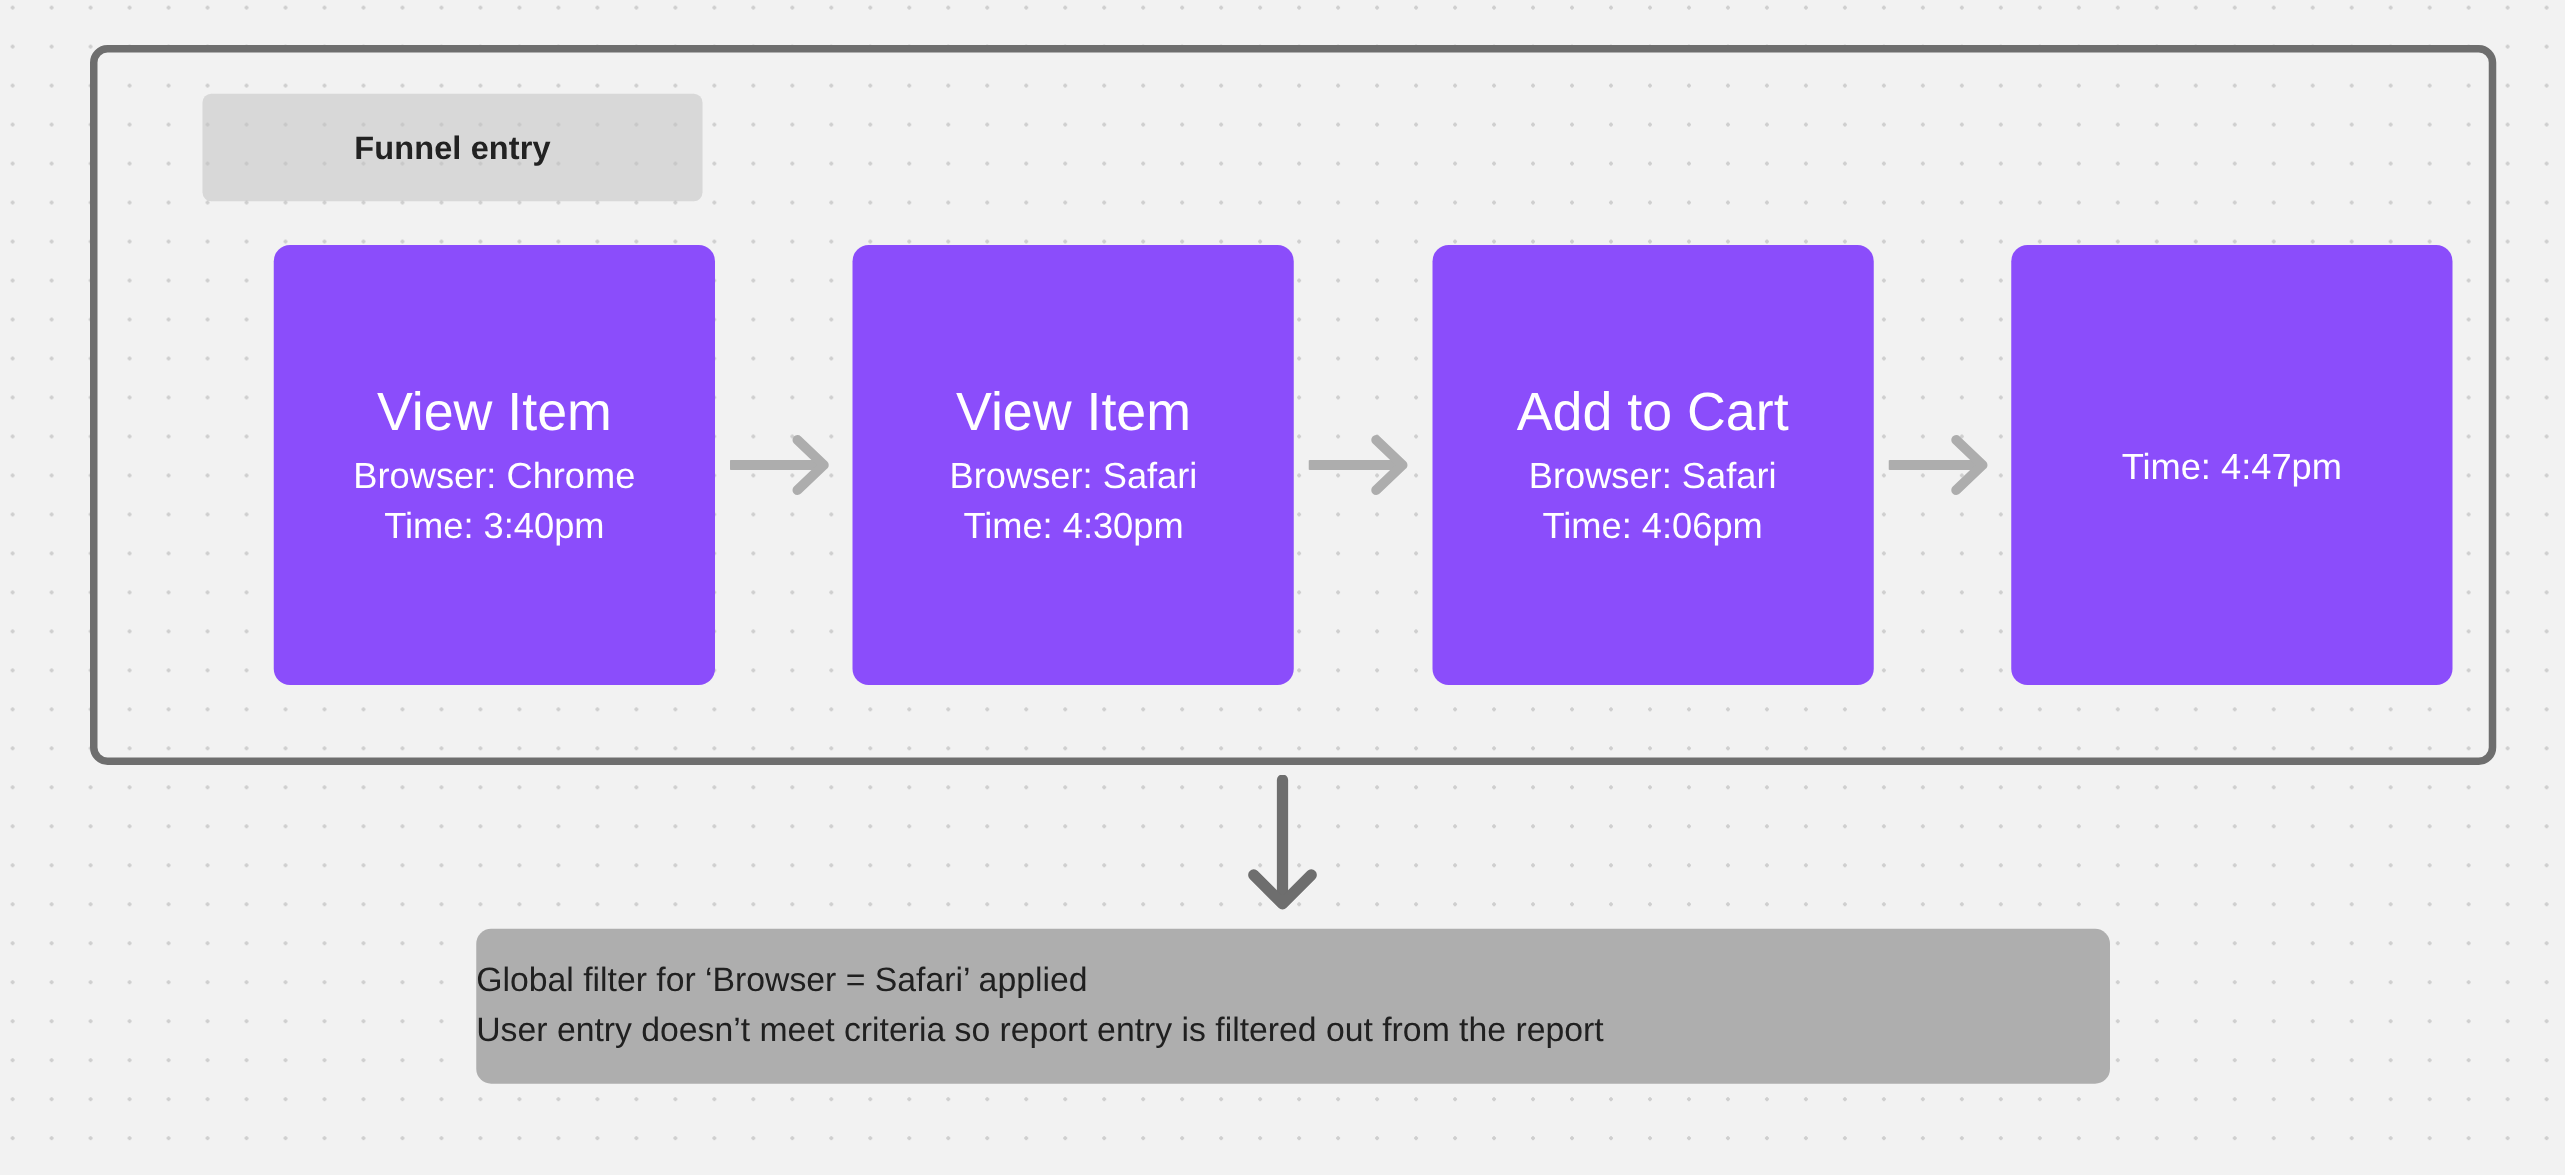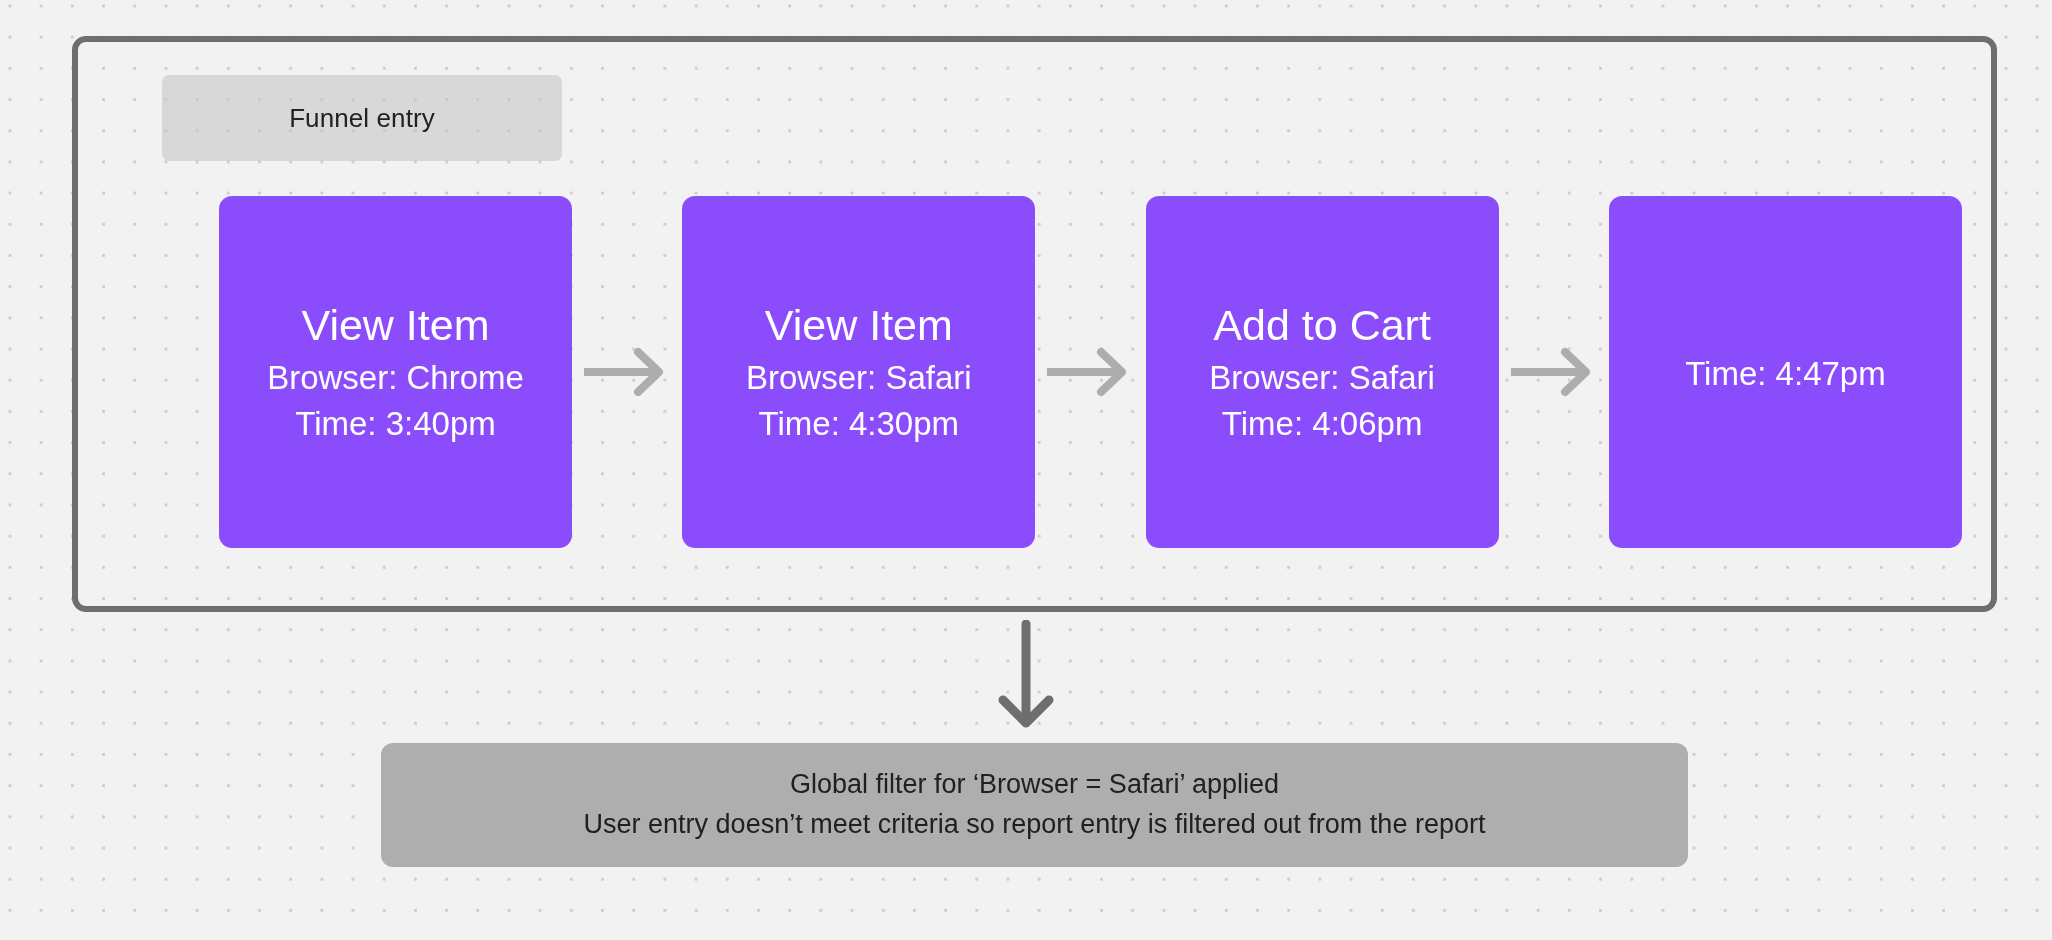--- a/index.html
+++ b/index.html
@@ -48,20 +48,21 @@
     background: rgba(195,195,195,0.55);
     border-radius: 7px;
     display: flex;
     align-items: center;
     justify-content: center;
   }
   #funnel-entry-box .entry-label {
     font-size: 26px;
     color: #222222;
     letter-spacing: .1px;
+    font-weight: bold;
   }
 
   
   #steps-row {
     position: absolute;
     left: 187px;
     top: 196px;
     width: 1743px;
     height: 352px;
     display: flex;
@@ -83,21 +84,21 @@
     flex: 0 0 auto;
   }
   .step-card .step-title {
     font-size: 43px;
     color: #ffffff;
     line-height: 1.08;
     margin-bottom: 7px;
     white-space: nowrap;
   }
   .step-card .step-meta {
-    font-size: 33px;
+    font-size: 29px;
     color: #ffffff;
     line-height: 1.38;
     white-space: nowrap;
   }
 
   
   .connector {
     flex: 0 0 auto;
     width: 86px;
     height: 60px;
@@ -122,21 +123,20 @@
     position: absolute;
     left: 381px;
     top: 743px;
     width: 1307px;
     height: 124px;
     box-sizing: border-box;
     background: #aeaeae;
     border-radius: 12px;
     display: flex;
     flex-direction: column;
-    align-items: center;
     justify-content: center;
   }
   #filter-note .note-line {
     font-size: 27px;
     color: #202020;
     line-height: 1.48;
     white-space: nowrap;
   }
 </style>
 </head>

